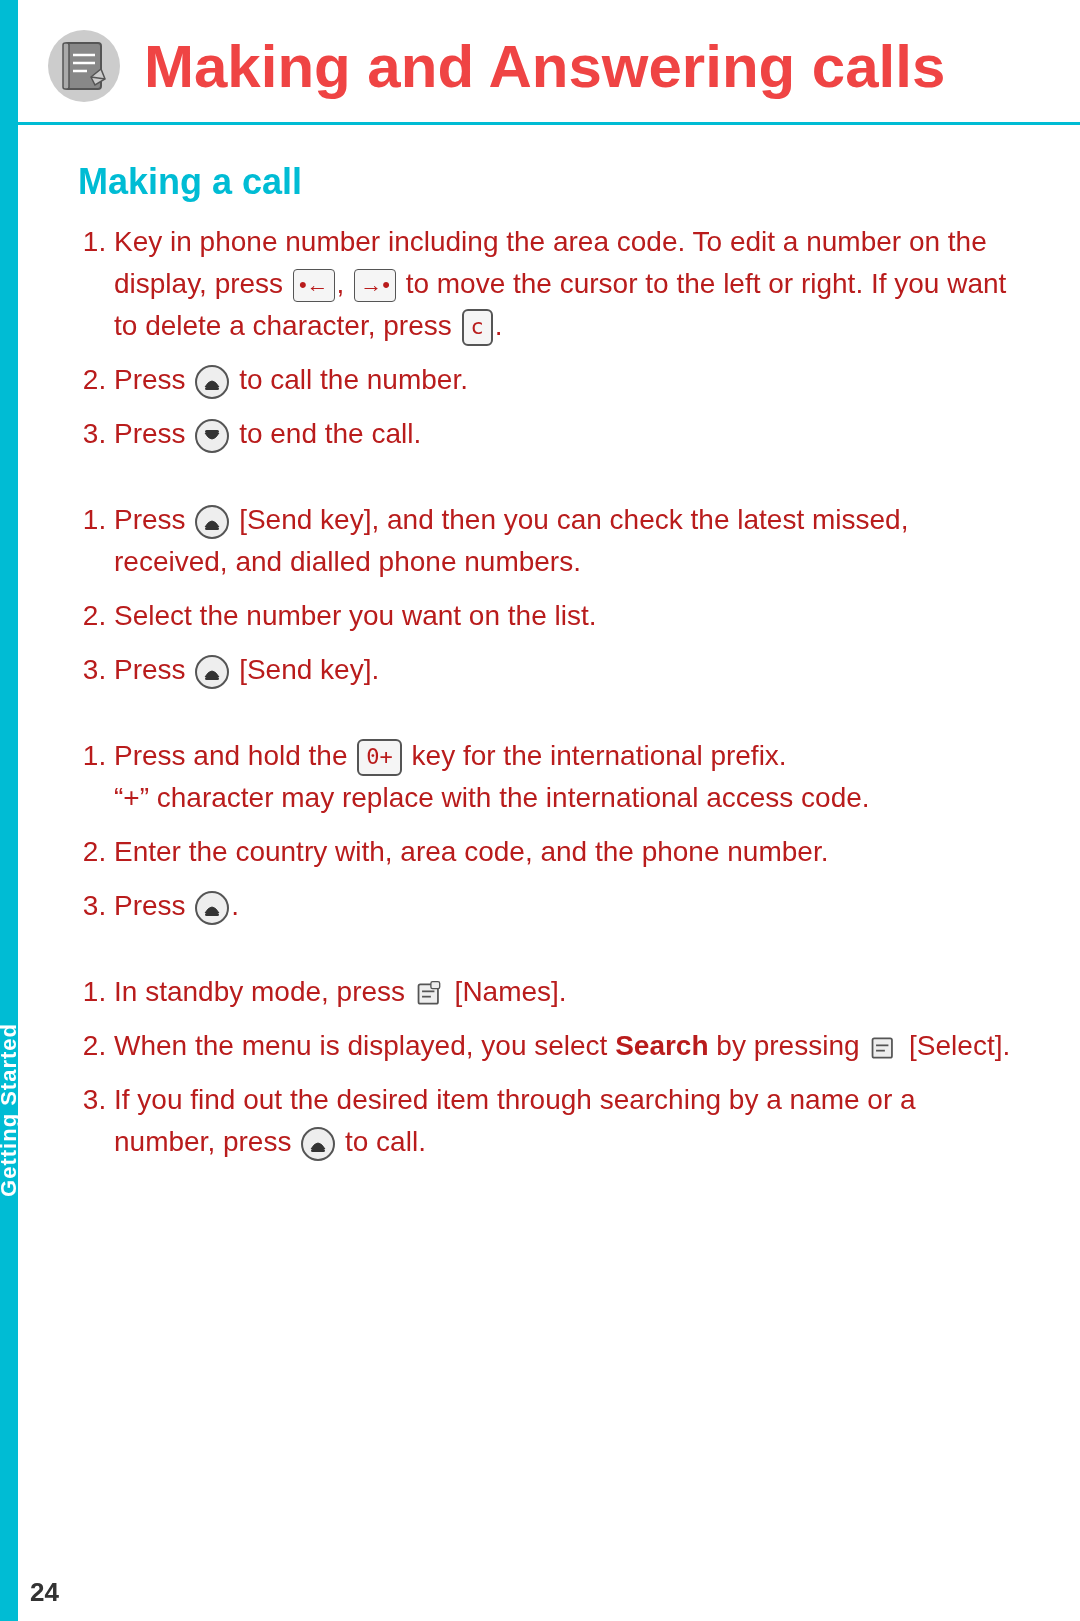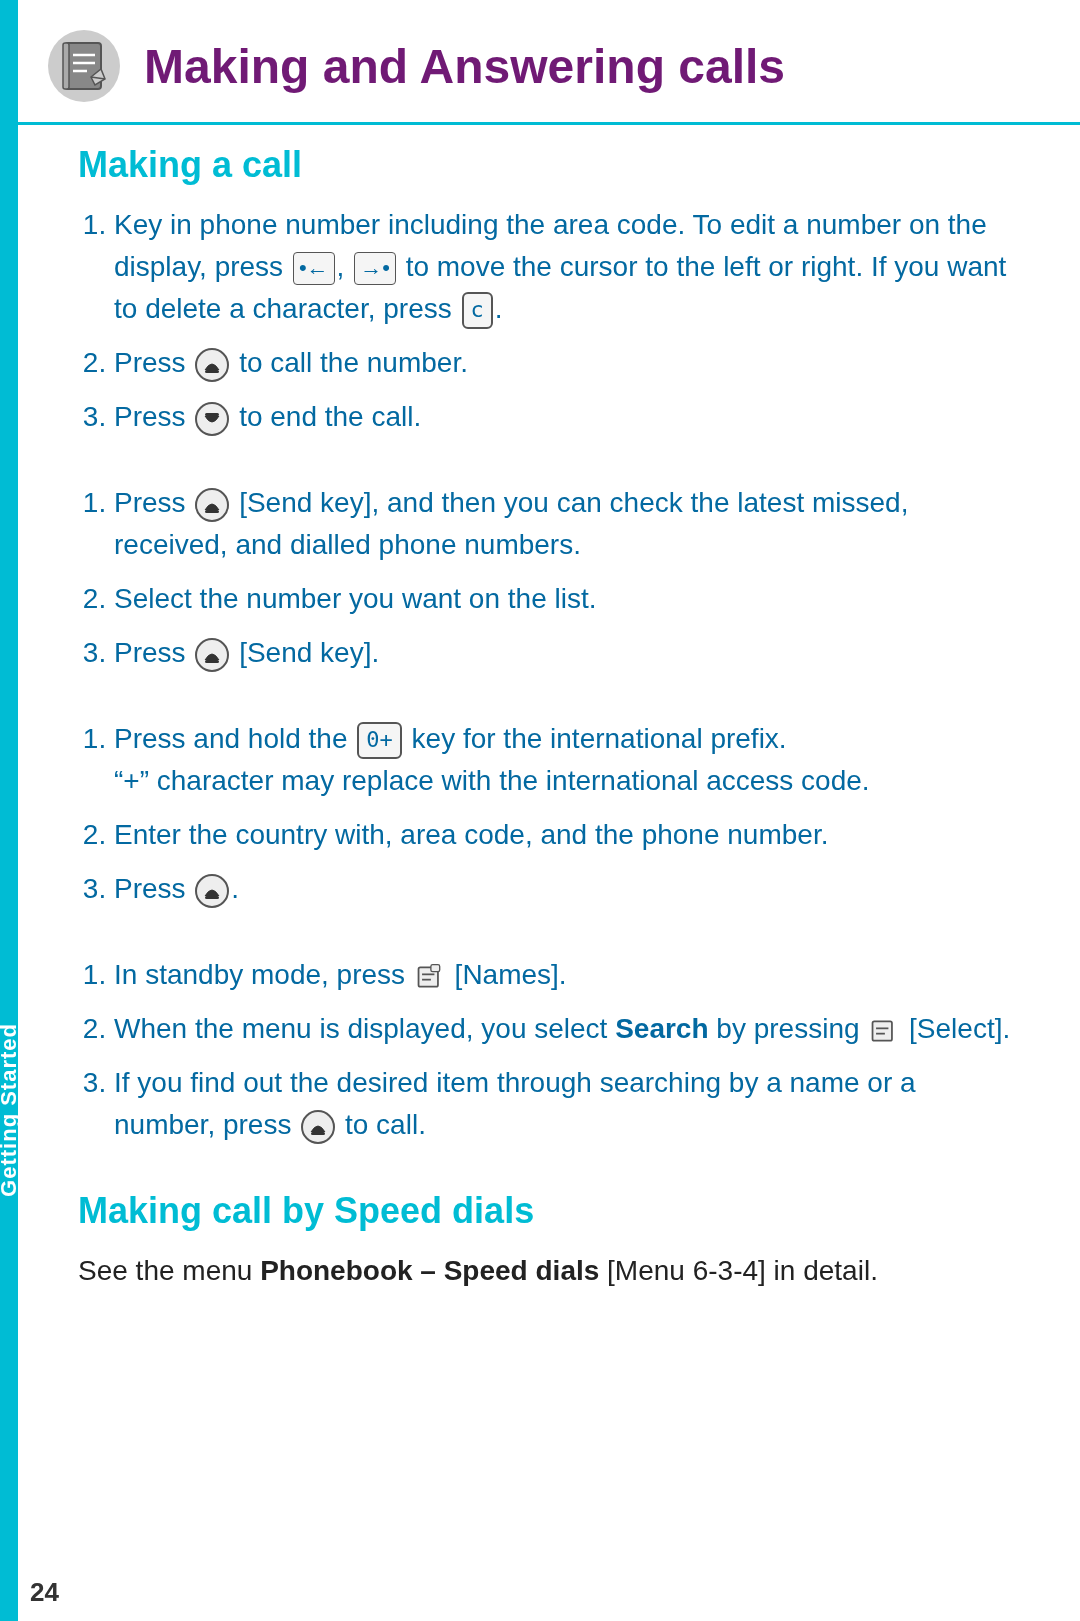--- a/index.html
+++ b/index.html
@@ -83,50 +83,50 @@
       flex-shrink: 0;
       overflow: hidden;
     }
 
     .header-icon svg {
       width: 54px;
       height: 54px;
     }
 
     .header-title {
-      font-size: 48px;
-      font-weight: bold;
-      color: #701a75;
+      font-size: 60px;
+      font-weight: bold;
+      color: #ef4444;
     }
 
     
     .content {
       margin-left: 18px;
-      padding: 19px 60px 40px 60px;
+      padding: 36px 60px 40px 60px;
     }
 
     
     .section {
       margin-bottom: 44px;
     }
 
     .section-title {
       font-size: 36px;
       font-weight: bold;
       color: #00bcd4;
       margin-bottom: 18px;
     }
 
     .section ol {
       padding-left: 36px;
     }
 
     .section ol li {
       font-size: 28px;
-      color: #0369a1;
+      color: #b91c1c;
       margin-bottom: 12px;
       line-height: 1.5;
     }
 
     .section ol li strong {
       font-weight: bold;
     }
 
     .section p {
       font-size: 28px;
@@ -338,26 +338,20 @@
           <svg class="send-key-icon" viewBox="0 0 34 34" xmlns="http://www.w3.org/2000/svg">
             <ellipse cx="17" cy="17" rx="16" ry="16" fill="#eee" stroke="#555" stroke-width="2"></ellipse>
             <path d="M10 22 Q17 10 24 22" fill="#333" stroke="#333" stroke-width="1"></path>
             <rect x="10" y="22" width="14" height="3" rx="1.5" fill="#333"></rect>
           </svg>
           to call.
         </li>
       </ol>
     </div>
 
-    <div class="section">
-      <h2 class="section-title">Making call by Speed dials</h2>
-      <p>
-        See the menu <strong>Phonebook – Speed dials</strong> [Menu 6-3-4] in detail.
-      </p>
-    </div>
 
   </div>
 
   <div class="footer">
     <span>24</span>
   </div>
 
 </div>
 
 </body></html>

